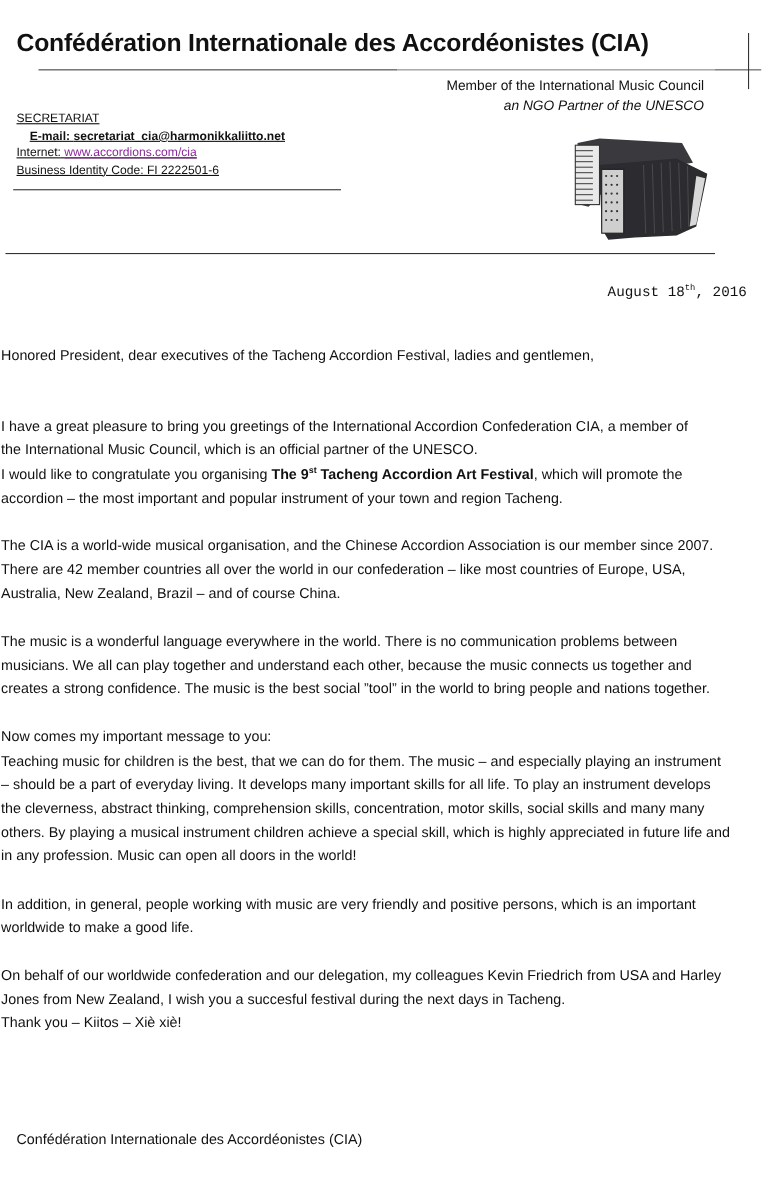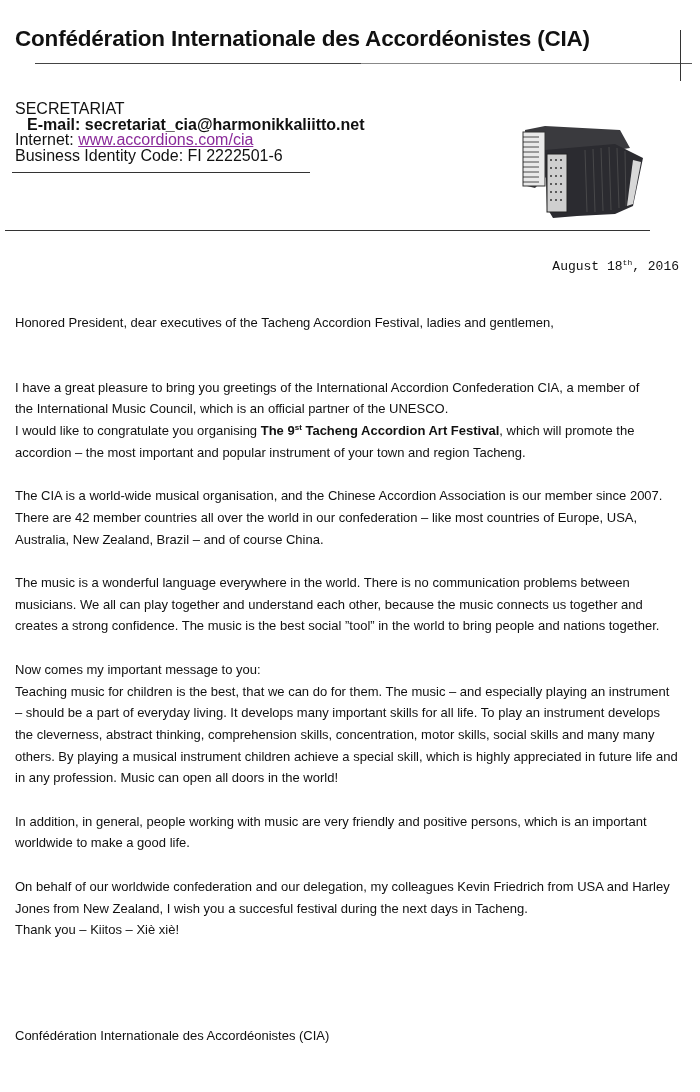--- a/index.html
+++ b/index.html
@@ -15,51 +15,53 @@
   .rule { position: absolute; height: 0; }
   .rule-top-dark { left: 35px; top: 63px; width: 326px; border-top: 1.5px solid #444; }
   .rule-top-light { left: 361px; top: 63px; width: 289px; border-top: 1px solid #888; }
   .cross-h { left: 650px; top: 63px; width: 42px; border-top: 1px solid #555; }
   .cross-v { position: absolute; left: 680px; top: 30px; width: 0; height: 51px; border-left: 1.5px solid #333; }
   .member {
     right: 60px; top: 69px; text-align: right; font-size: 12.5px; line-height: 18px; color: #111;
   }
   .member .it { font-style: italic; }
   .sec {
-    left: 15px; top: 101px; font-size: 16px; line-height: 15.5px; color: #111;
+    left: 15px; top: 101px; font-size: 11px; line-height: 15.5px; color: #111; text-decoration: underline;
   }
   .sec .bold { font-weight: bold; padding-left: 12px; }
   .sec a { color: #8a2a9a; text-decoration: underline; }
   .rule-sec { left: 12px; top: 172px; width: 298px; border-top: 1.5px solid #333; }
   .rule-long { left: 5px; top: 230px; width: 645px; border-top: 1.5px solid #333; }
   .accordion { left: 505px; top: 118px; width: 140px; height: 102px; }
   .date { right: 21px; top: 258px; font-size: 13px; white-space: nowrap; font-family: Liberation Mono, monospace; }
   .date sup { font-size: 8px; }
   .letter {
-    left: 15px; top: 312px; width: 665px; font-size: 13px; line-height: 21.7px;
+    left: 1px; top: 312px; width: 665px; font-size: 13px; line-height: 21.7px;
   }
   .letter p { margin: 0; }
   .gap1 { height: 43px; }
   .gap { height: 21.7px; }
   .letter sup { font-size: 8px; line-height: 0; }
   .bold { font-weight: bold; }
   .sig { left: 15px; top: 1025px; font-size: 13px; line-height: 22px; }
   .sig .it { font-style: italic; }
 </style>
 </head>
 <body>
 
 <div class="abs title">Confédération Internationale des Accordéonistes (CIA)</div>
 
 <div class="rule rule-top-dark"></div>
 <div class="rule rule-top-light"></div>
 <div class="rule cross-h"></div>
 <div class="cross-v"></div>
 
 <div class="abs member">
+  <div>Member of the International Music Council</div>
+  <div class="it">an NGO Partner of the UNESCO</div>
 </div>
 
 <div class="abs sec">
   <div>SECRETARIAT</div>
   <div class="bold">
     <span>E-mail:</span>
     <span>secretariat_cia@harmonikkaliitto.net</span>
   </div>
   <div>
     <span>Internet:</span>

